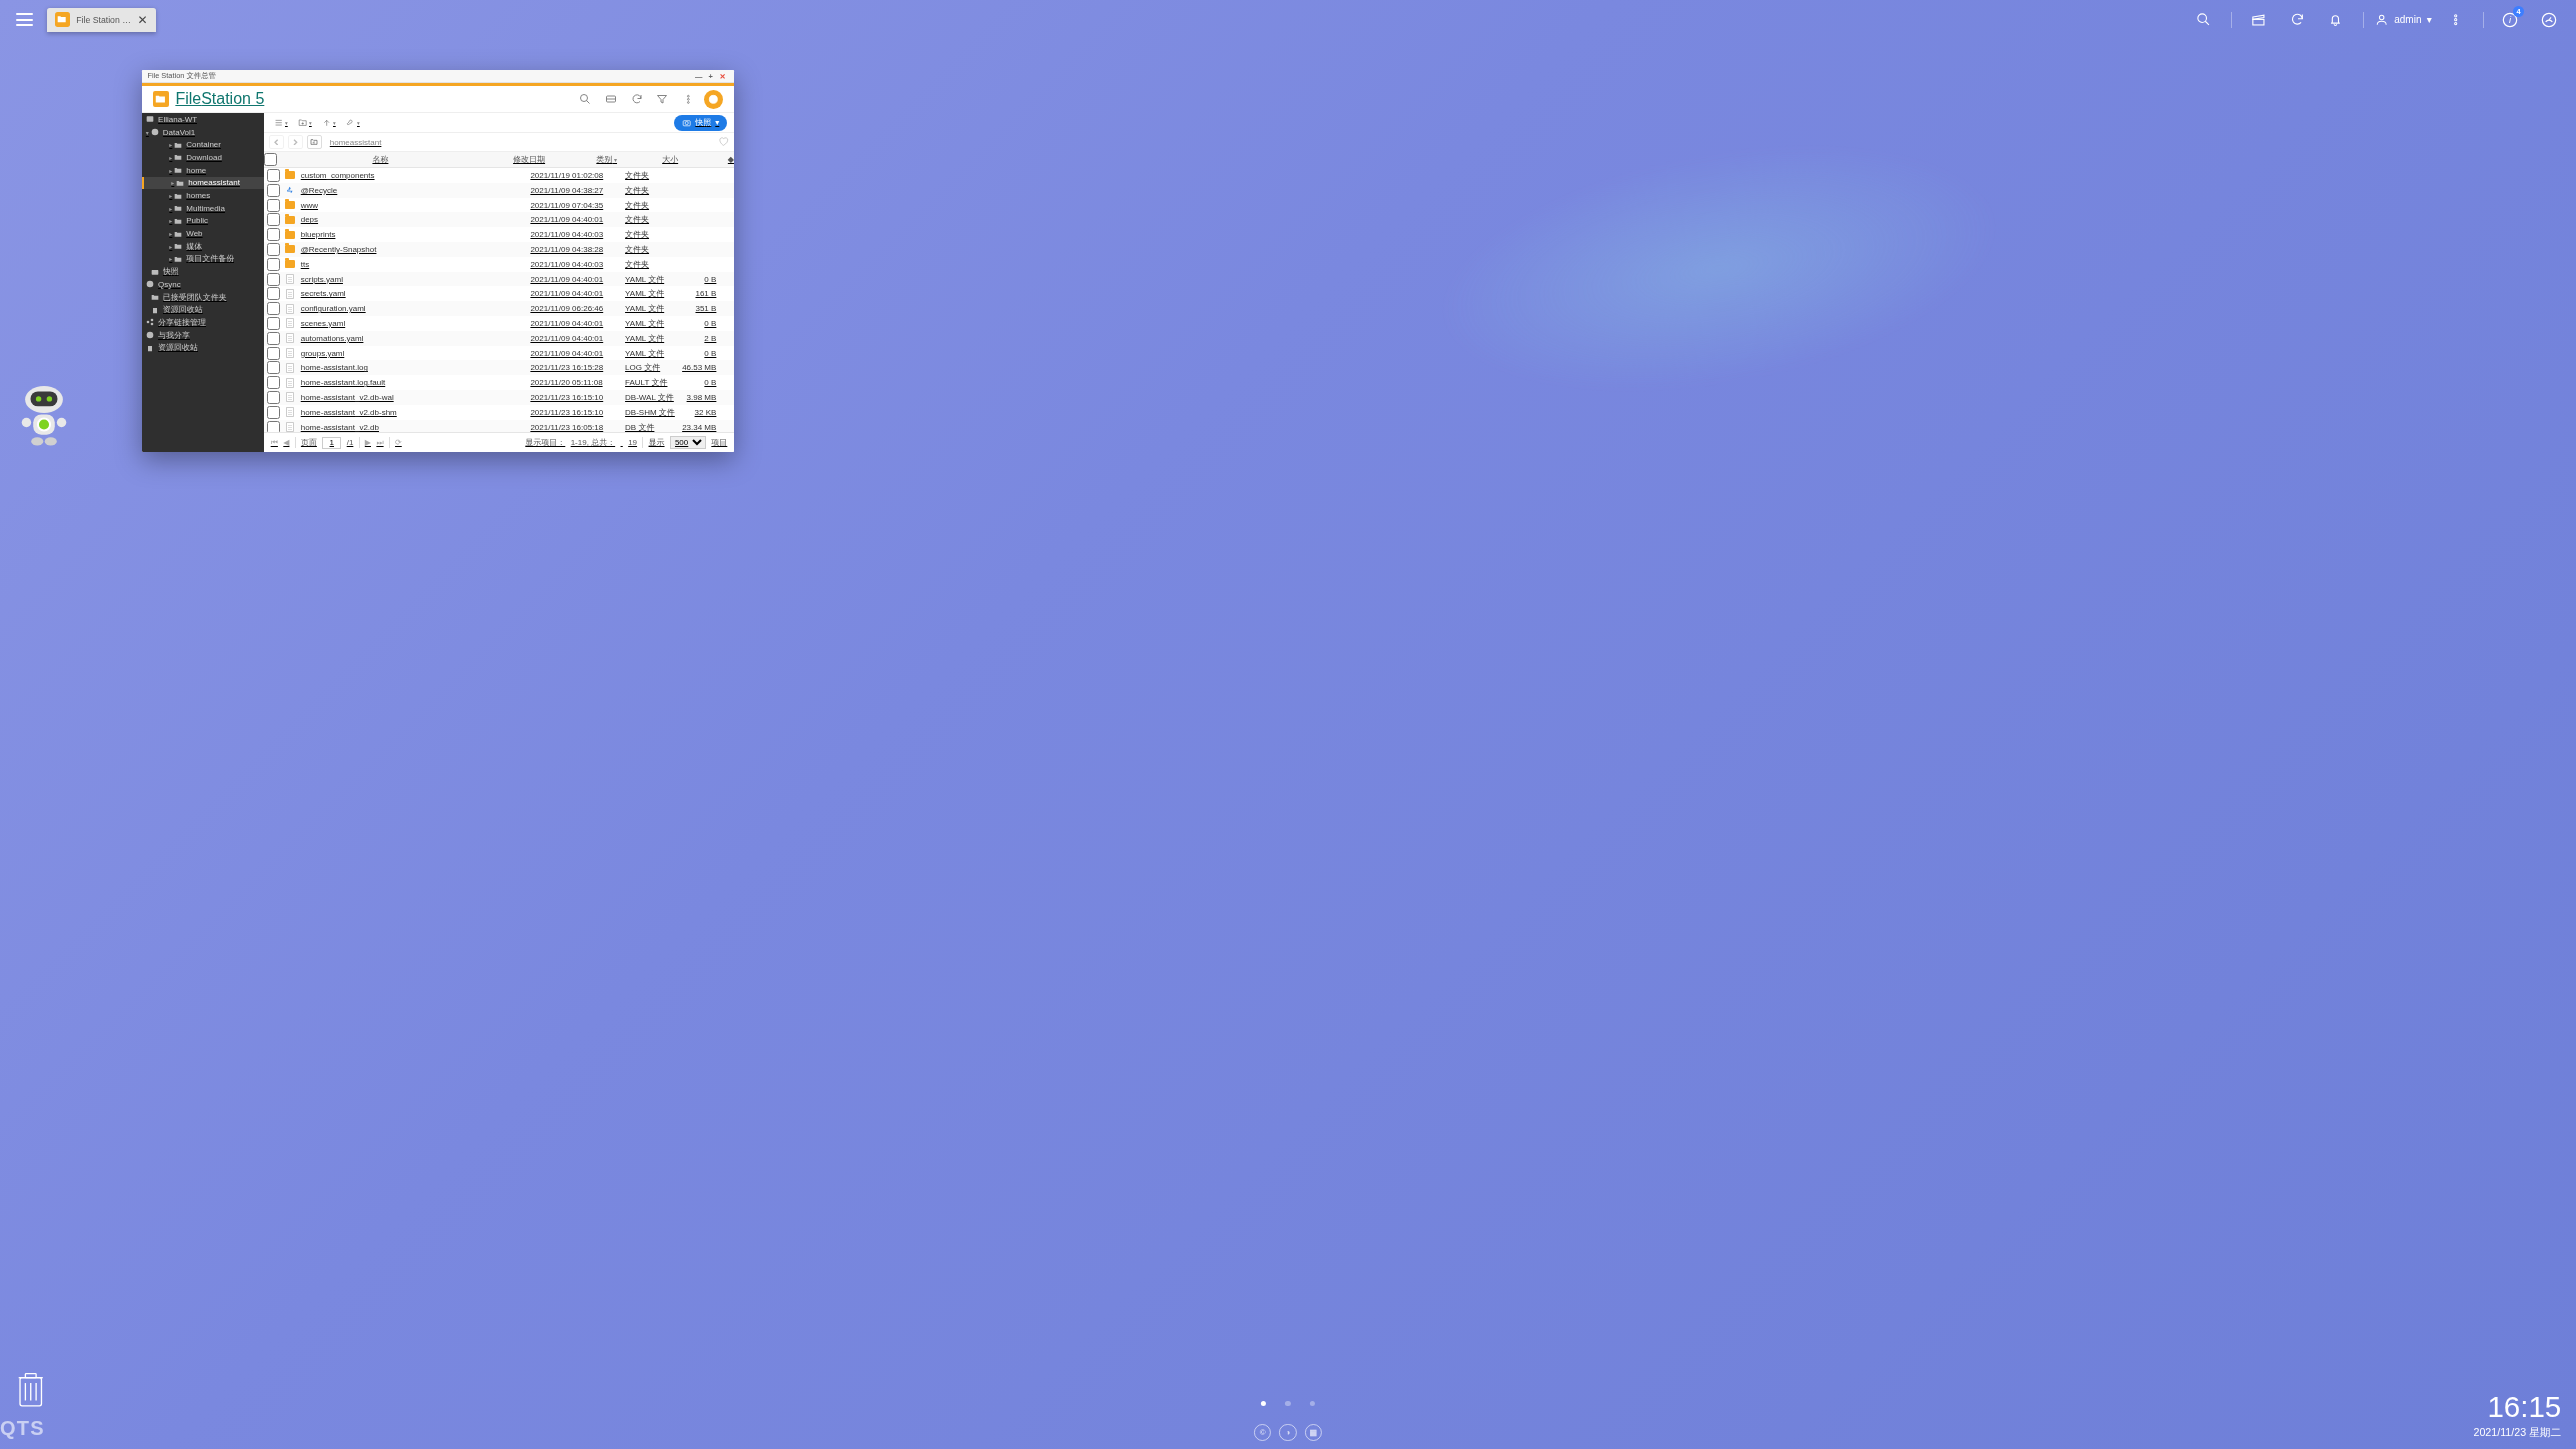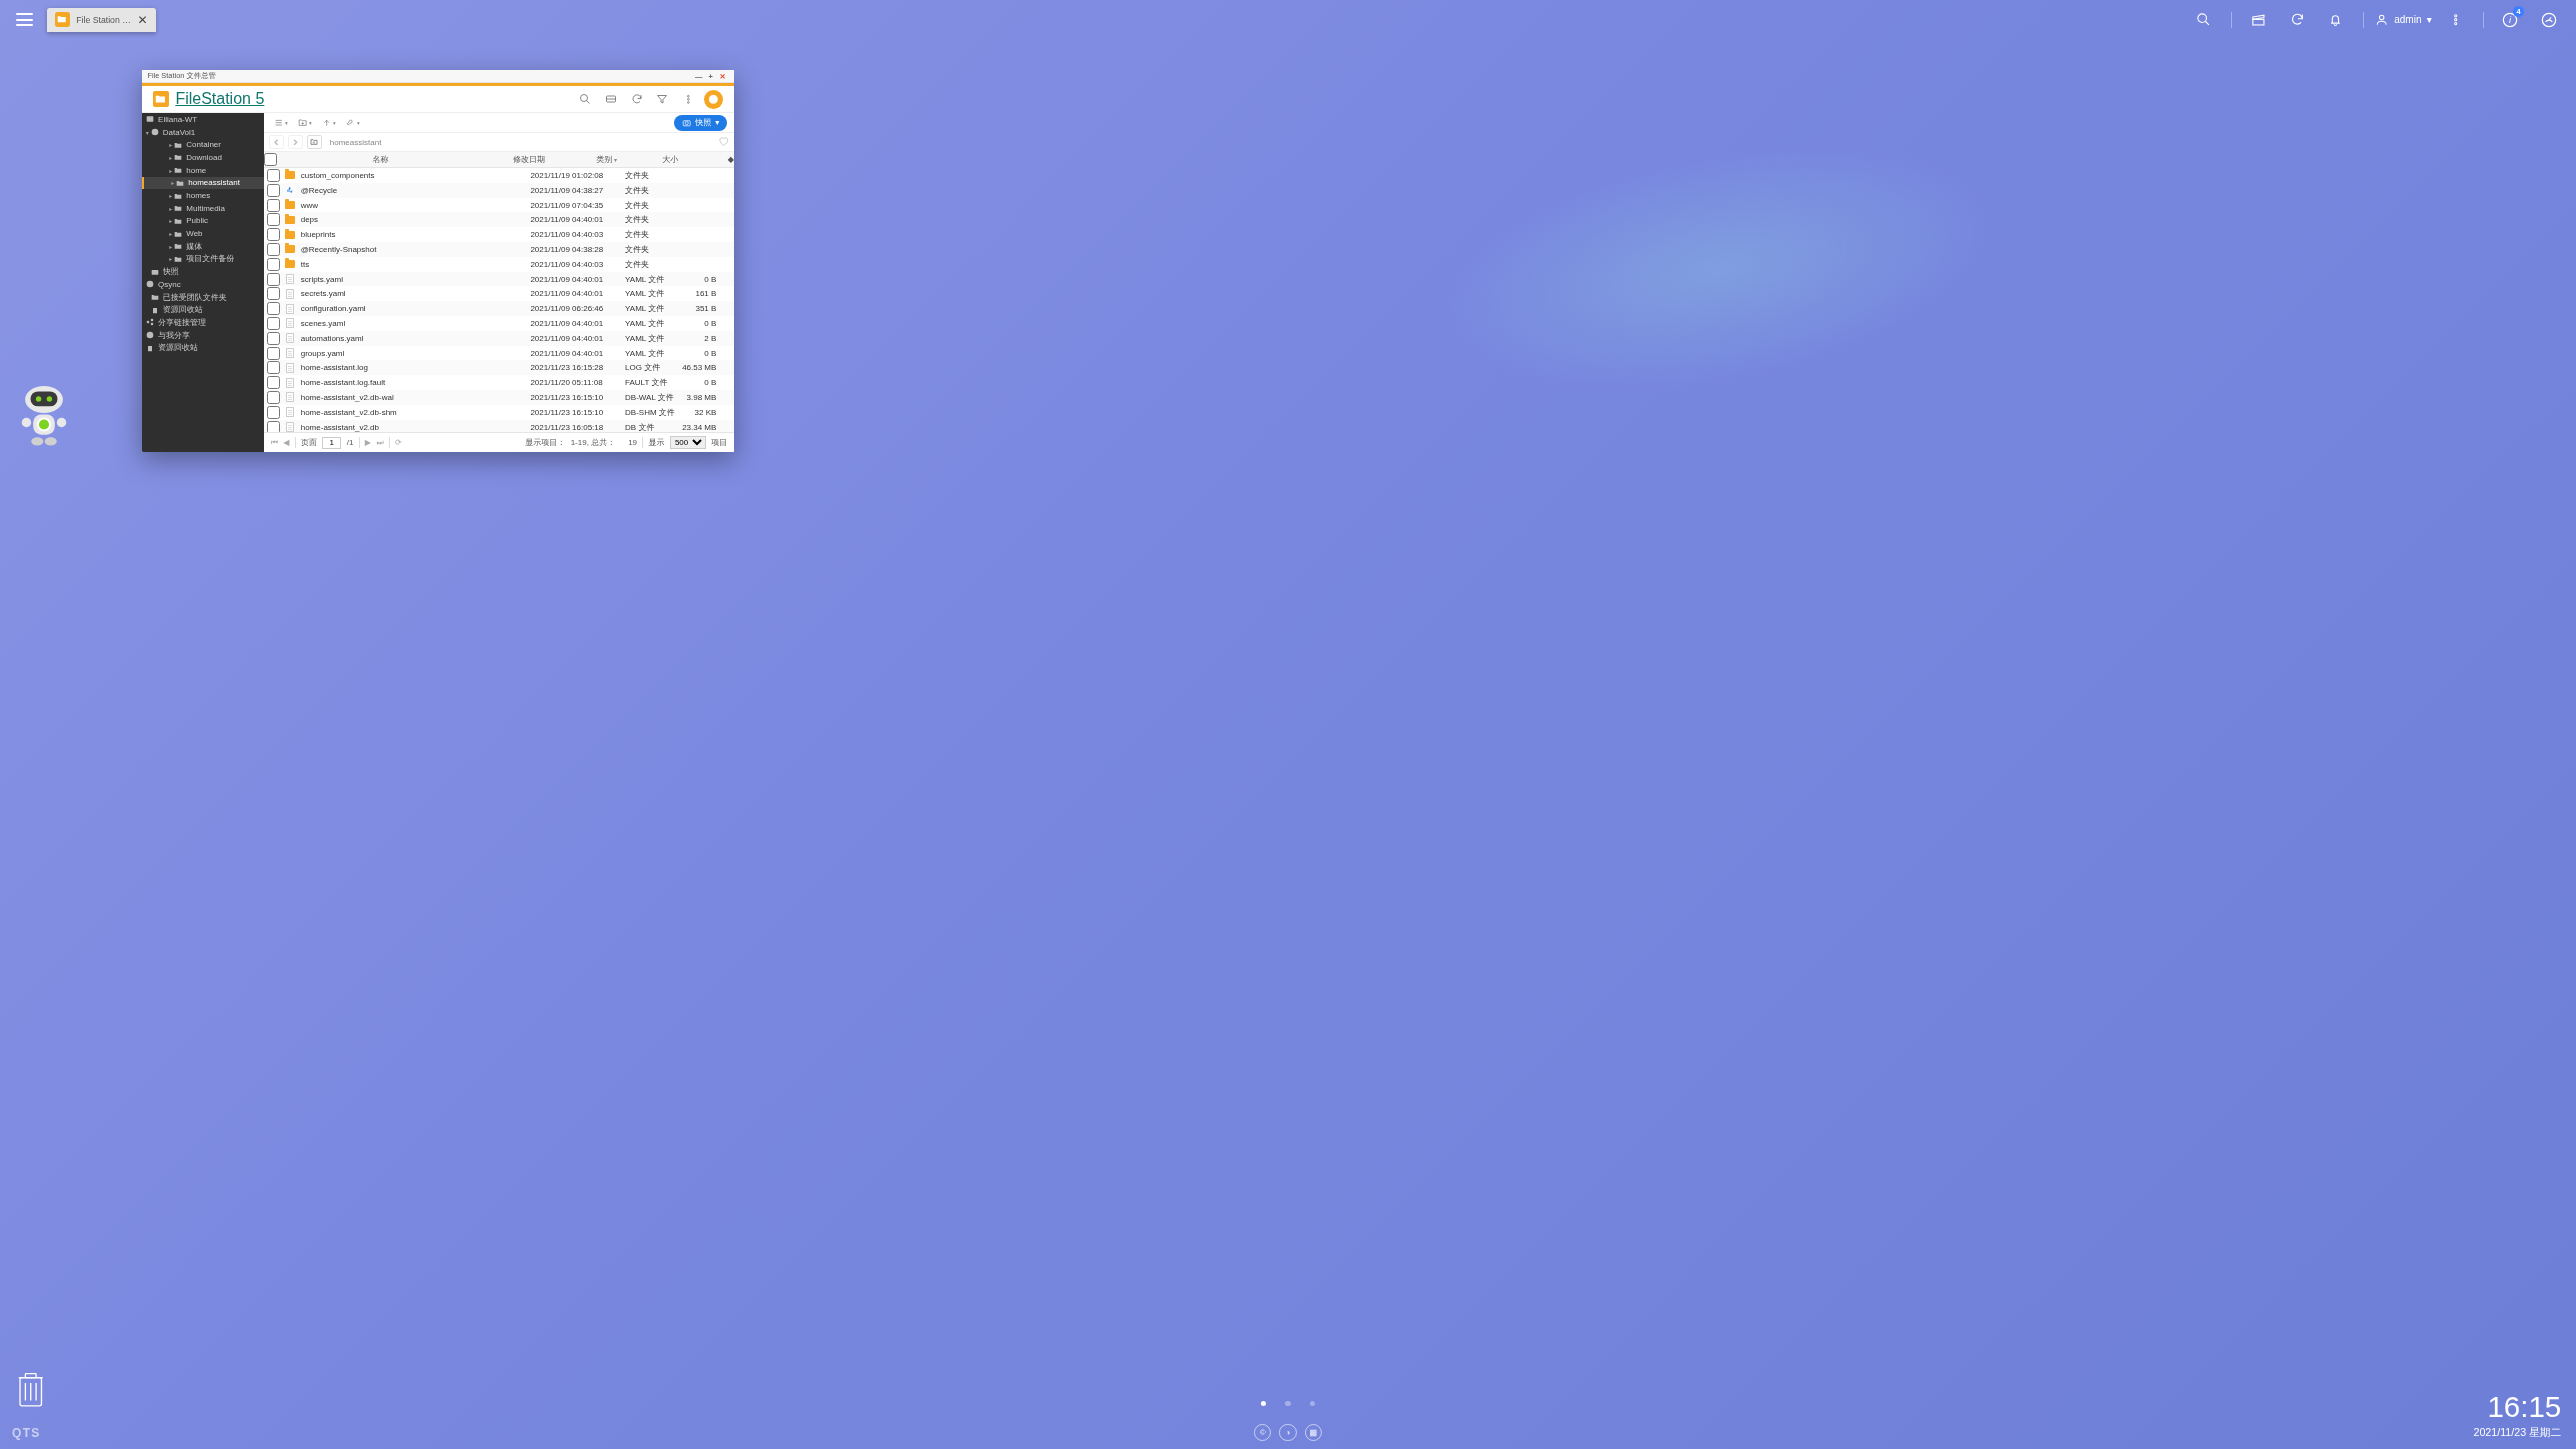--- a/index.html
+++ b/index.html
@@ -57,21 +57,21 @@
 .app-logo { width: 16px; height: 16px; background: #f5a623; border-radius: 2px; display:flex;align-items:center;justify-content:center; }
 .app-logo svg { fill: #fff; }
 .app-title { color: #0f766e; font-size: 16px; font-weight: 500; text-decoration: underline; }
 .app-title .light { font-weight: 300; }
 .app-header-spacer { flex: 1; }
 .app-header .hb { width: 19px; height: 19px; display:flex;align-items:center;justify-content:center; cursor:pointer; }
 .app-header .hb svg { stroke: #777; fill: none; stroke-width: 1.8; }
 .app-header .hb.primary { background: #f5a623; border-radius: 50%; }
 .app-header .hb.primary svg { stroke: #fff; fill:#fff; }
 
-.body { flex: 1; display: flex; min-height: 0; }
+.body { flex: 1; display: flex; min-height: 0; text-decoration: underline; }
 
 
 .sidebar { width: 122px; background: #2f2f2f; color: #ccc; font-size: 8px; overflow-y: auto; }
 .s-item { display: flex; align-items: center; height: 12.7px; padding-right: 4px; cursor: pointer; }
 .s-item.active { background: #444; color: #fff; border-left: 2px solid #f5a623; }
 .s-arrow { width: 6.7px; font-size: 6px; color: #999; text-align:center; }
 .s-icon { width: 9.4px; margin-right: 2.7px; display:inline-flex; }
 .s-icon svg { width: 8px; height: 8px; fill: #bbb; }
 .s-label { white-space: nowrap; overflow: hidden; text-overflow: ellipsis; }
 .s-depth-0 { padding-left: 4px; }
@@ -127,21 +127,21 @@
 .pager select { height:13.4px; border:0.7px solid #ccc; font-size:8px; }
 
 
 .decoration-wave {
   position: absolute; pointer-events: none; left: 55%; top: 101px; width: 604px; height: 335px;
   background: radial-gradient(ellipse 402px 161px at 50% 50%, rgba(150,230,230,.25), transparent 70%);
   transform: rotate(-10deg); filter: blur(4px);
 }
 .desktop-robot { position:absolute; left:17.4px; top:382px; width:54px; height:67px; }
 .desktop-trash { position:absolute; left:16px; bottom:40px; width:29.5px; height:38px; }
-.os-brand { position:absolute; left:12px; bottom:9.4px; color:rgba(255,255,255,.6); font-size:12px; font-weight:700; letter-spacing:1.3px; }
+.os-brand { position:absolute; left:0; bottom:9.4px; color:rgba(255,255,255,.6); font-size:20px; font-weight:700; letter-spacing:1.3px; }
 
 .dock-dots { position:absolute; left:50%; bottom:43px; transform:translateX(-50%); display:flex; gap:19px; }
 .dock-dots span { width:5.4px; height:5.4px; background:rgba(255,255,255,.35); border-radius:50%; }
 .dock-dots span.active { background:#fff; }
 .dock-icons { position:absolute; left:50%; bottom:8px; transform:translateX(-50%); display:flex; gap:8px; }
 .dock-icons .di { width:17.4px; height:17.4px; border:1.3px solid rgba(255,255,255,.6); border-radius:50%; display:flex;align-items:center;justify-content:center; color:rgba(255,255,255,.7); font-size:8px; font-weight:bold;}
 
 .clock { position:absolute; right:14.8px; bottom:25.5px; color:#fff; font-size:29.5px; font-weight:300; text-align:right; }
 .datestr { position:absolute; right:14.8px; bottom:9.4px; color:#fff; font-size:10.7px; }
 

